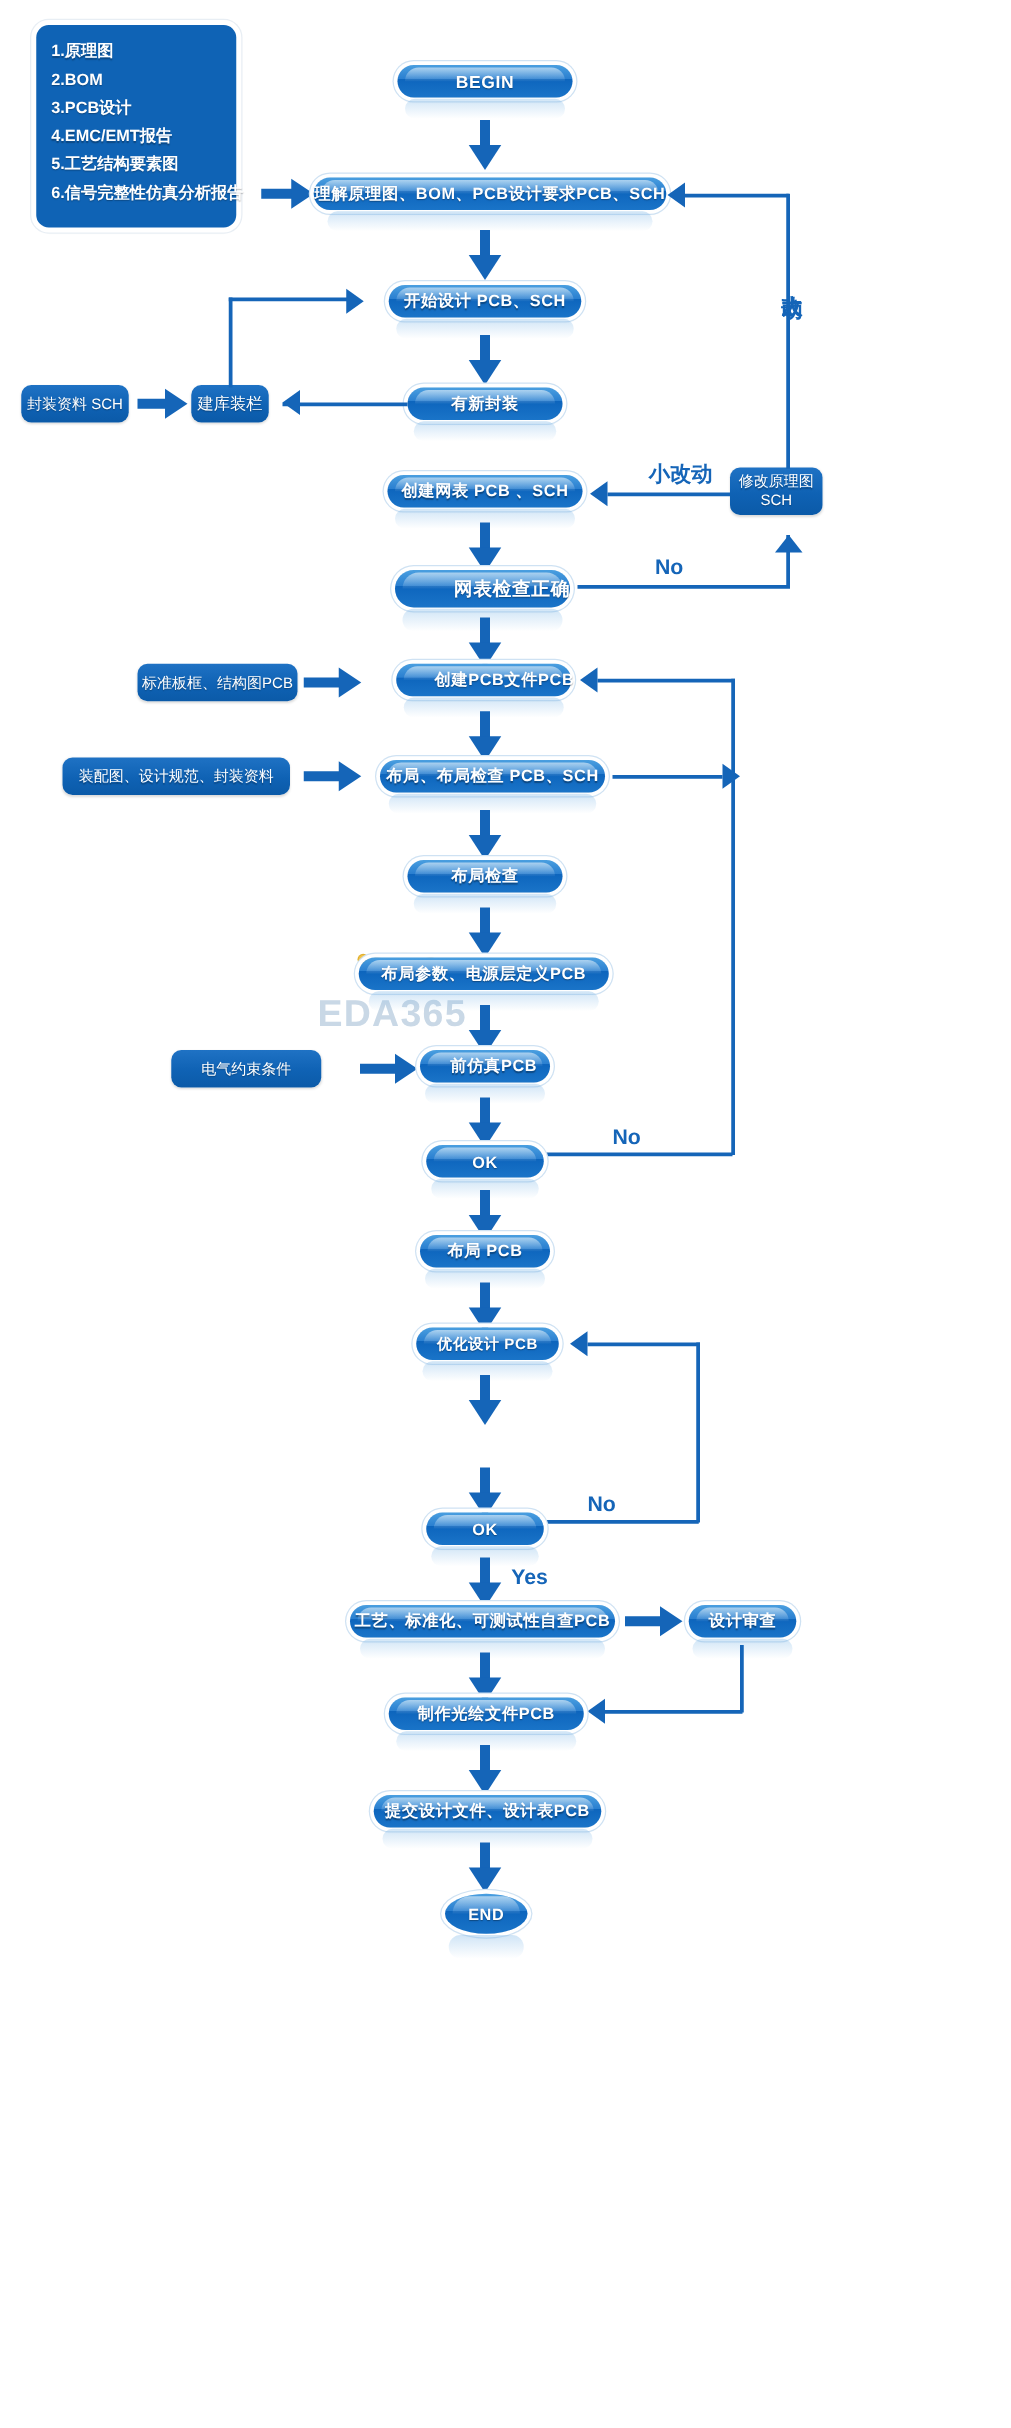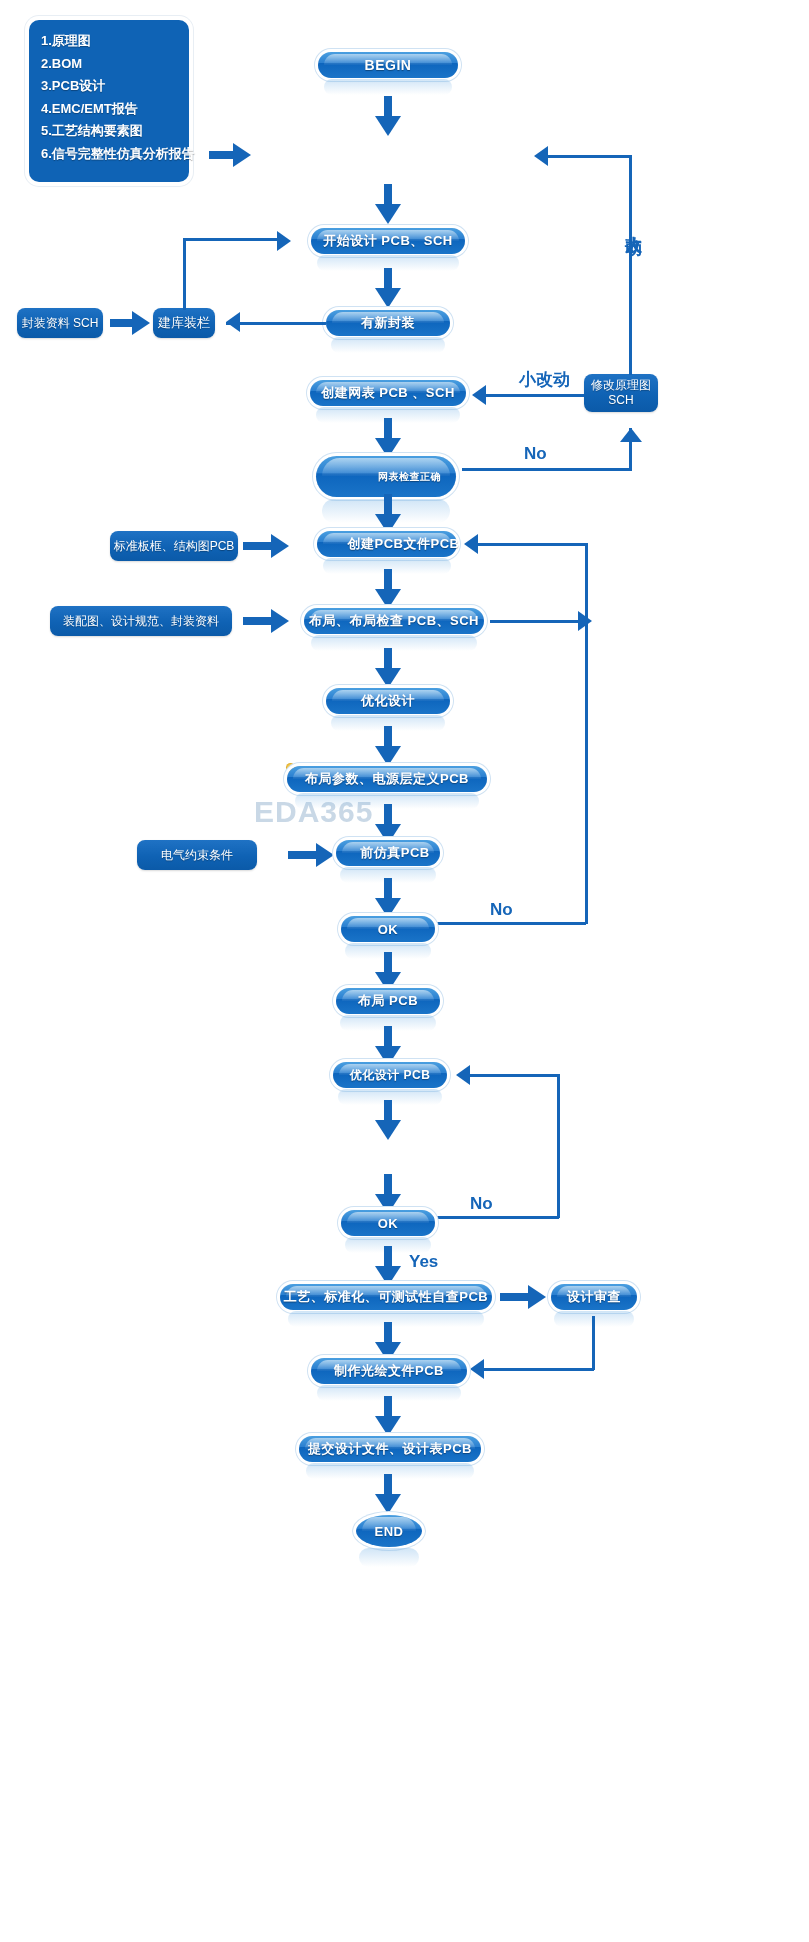--- a/index.html
+++ b/index.html
@@ -140,20 +140,21 @@
       <div class="head" style="left:24px;"></div>
   </div>
 
   <div class="node pill" style="left:318px;top:52px;width:140px;height:26px;font-size:14px;">BEGIN</div>
 
   <div class="stepArrow" style="left:375px;top:96px;">
     <div class="stem"></div>
       <div class="head"></div>
   </div>
 
+  <div class="node pill" style="left:251px;top:142px;width:282px;height:26px;font-size:13px;">理解原理图、BOM、PCB设计要求PCB、SCH</div>
 
   <div class="stepArrow" style="left:375px;top:184px;">
     <div class="stem"></div>
       <div class="head"></div>
   </div>
 
   <div class="node pill" style="left:311px;top:228px;width:154px;height:26px;font-size:13px;">开始设计 PCB、SCH</div>
 
   <div class="stepArrow" style="left:375px;top:268px;">
     <div class="stem"></div>
@@ -177,21 +178,21 @@
   <div class="hline" style="left:183px;top:238px;width:96px;"></div>
   <div class="arrow-right" style="left:277px;top:231px;"></div>
 
   <div class="node pill" style="left:310px;top:380px;width:156px;height:26px;font-size:13px;">创建网表 PCB 、SCH</div>
 
   <div class="stepArrow" style="left:375px;top:418px;">
     <div class="stem"></div>
       <div class="head"></div>
   </div>
 
-  <div class="node pill" style="left:316px;top:456px;width:140px;height:41px;font-size:10px;padding-left:47px;">网表检查正确</div>
+  <div class="node pill" style="left:316px;top:456px;width:140px;height:30px;font-size:15px;padding-left:47px;">网表检查正确</div>
 
   <div class="stepArrow" style="left:375px;top:494px;">
     <div class="stem"></div>
       <div class="head"></div>
   </div>
 
   <div class="hline" style="left:462px;top:468px;width:170px;"></div>
   <div class="vline" style="left:629px;top:428px;height:42px;"></div>
   <div class="arrow-up" style="left:620px;top:428px;"></div>
   <div class="edgeLabel" style="left:524px;top:444px;">No</div>
@@ -237,21 +238,21 @@
   <div class="node pill" style="left:304px;top:608px;width:180px;height:26px;font-size:13px;">布局、布局检查 PCB、SCH</div>
 
   <div class="hline" style="left:490px;top:620px;width:88px;"></div>
   <div class="arrow-right" style="left:578px;top:611px;"></div>
 
   <div class="stepArrow" style="left:375px;top:648px;">
     <div class="stem"></div>
       <div class="head"></div>
   </div>
 
-  <div class="node pill" style="left:326px;top:688px;width:124px;height:26px;font-size:13px;">优化设计</div>
+  <div class="node pill" style="left:326px;top:688px;width:124px;height:26px;font-size:13px;">布局检查</div>
 
   <div class="stepArrow" style="left:375px;top:726px;">
     <div class="stem"></div>
       <div class="head"></div>
   </div>
 
   <div class="node pill" style="left:287px;top:766px;width:200px;height:26px;font-size:13px;">布局参数、电源层定义PCB</div>
 
   <div class="stepArrow" style="left:375px;top:804px;">
     <div class="stem"></div>

